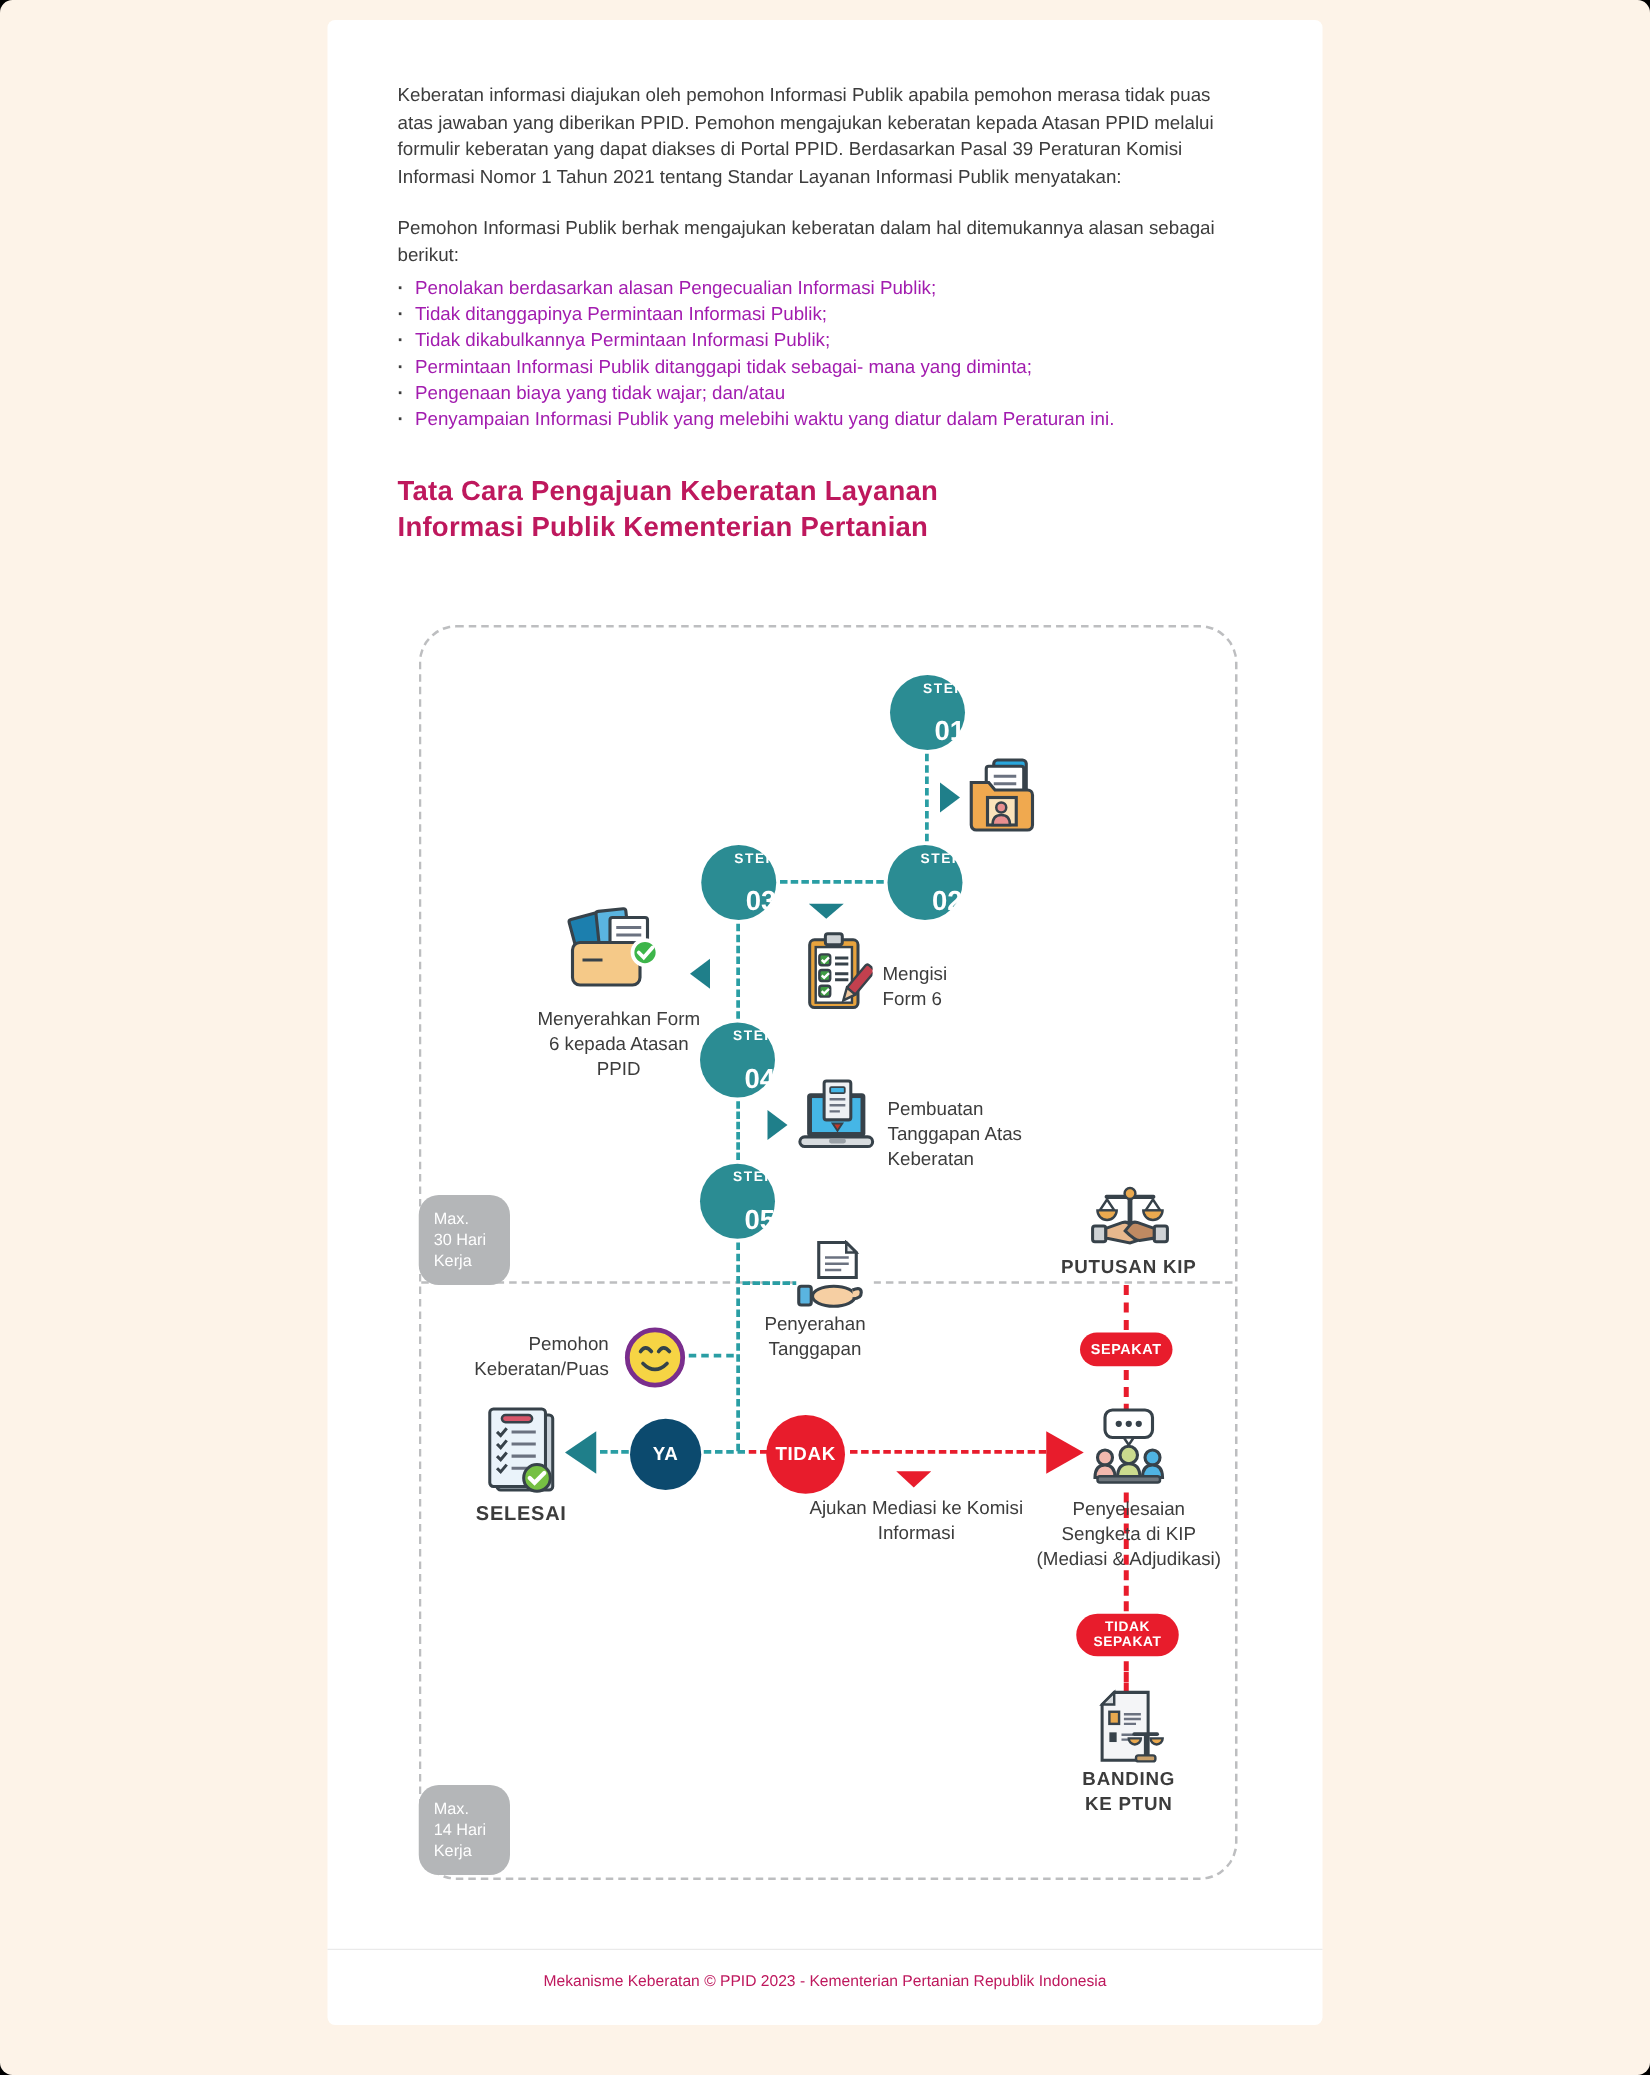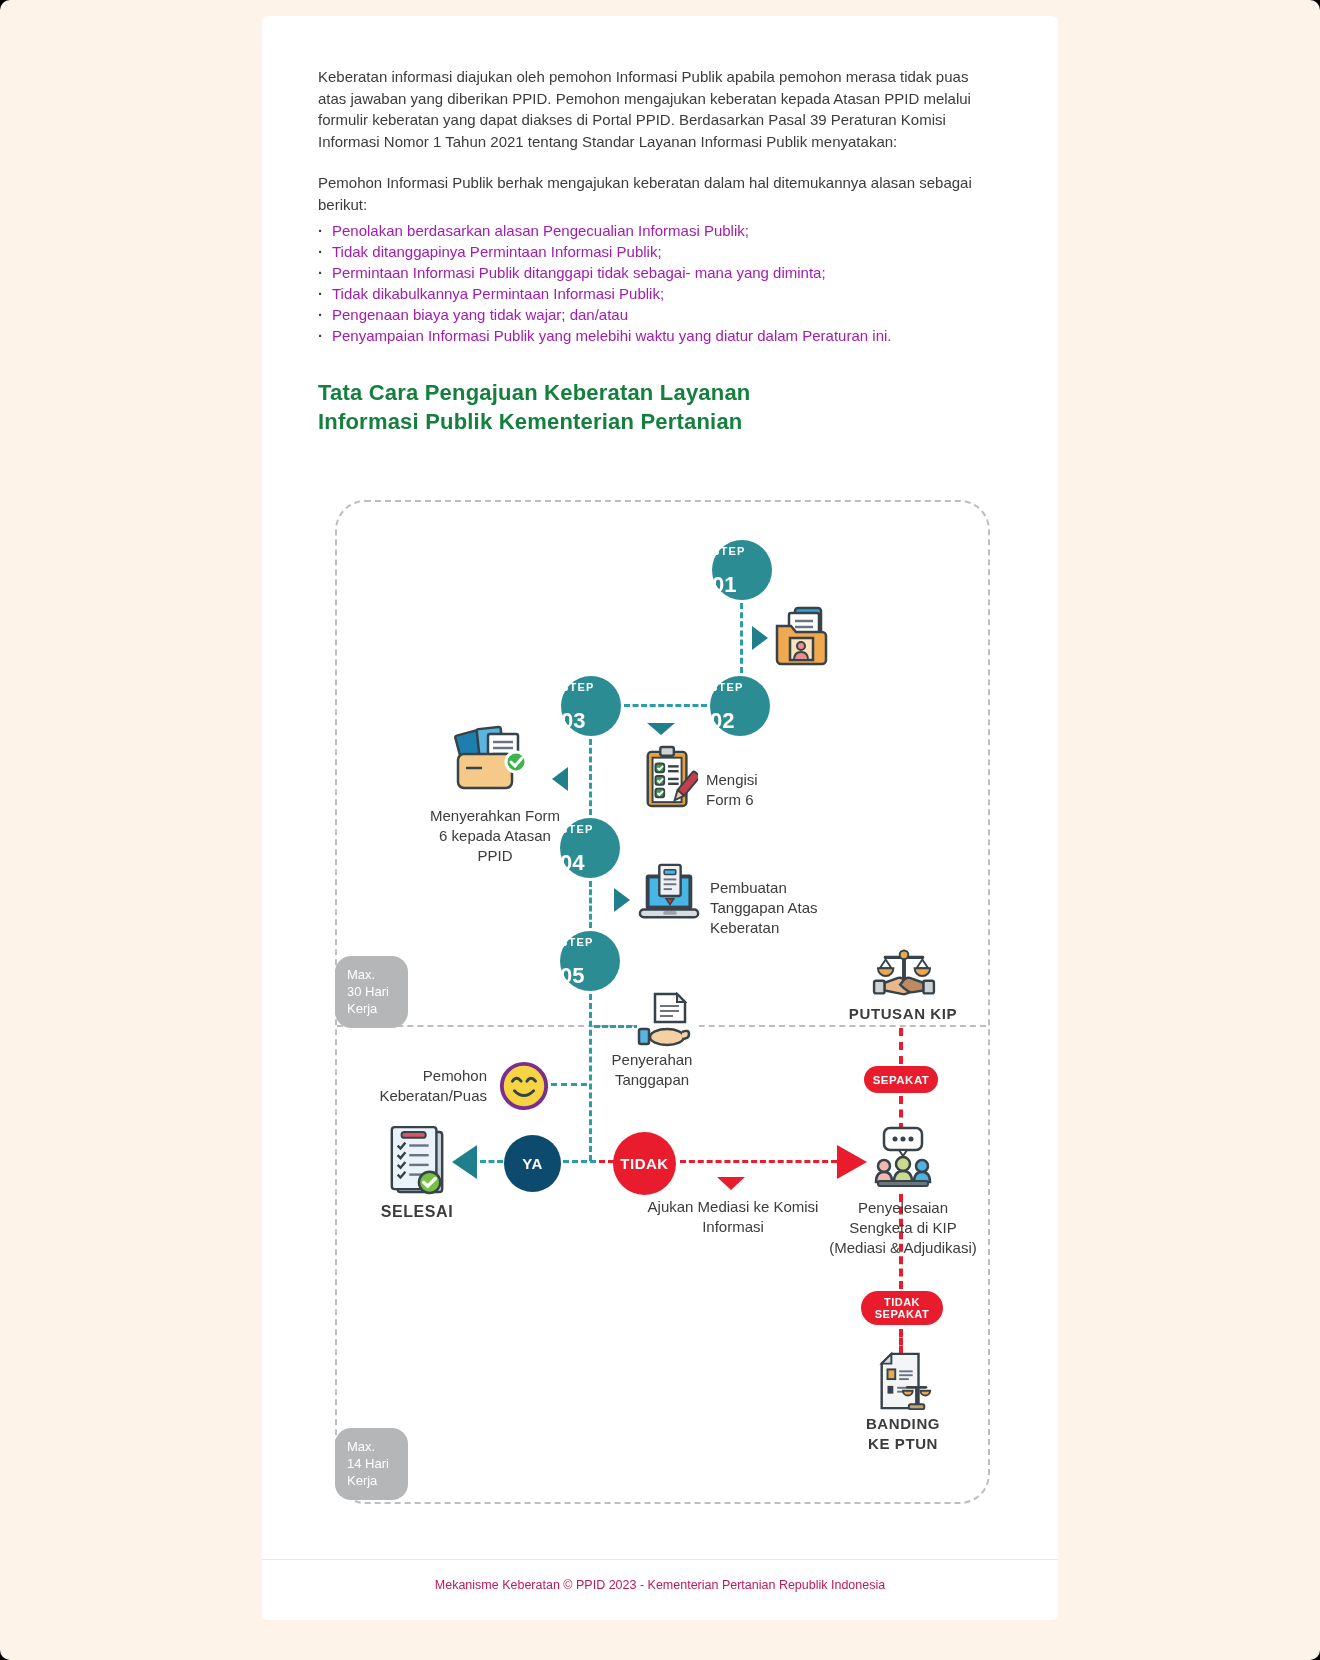--- a/index.html
+++ b/index.html
@@ -3,32 +3,32 @@
 <meta charset="utf-8">
 <style>
   html,body{margin:0;padding:0;background:#000;}
   .page{position:relative;width:1320px;height:1660px;background:#fdf3e8;border-radius:10px;overflow:hidden;
         font-family:"Liberation Sans",sans-serif;color:#3c3c3c;}
   .card{position:absolute;left:262px;top:16px;width:796px;height:1604px;background:#ffffff;border-radius:6px;}
   .txt{position:absolute;font-size:15px;line-height:21.5px;color:#3c3c3c;}
   .bullets{position:absolute;left:318px;top:220px;width:672px;margin:0;padding:0;list-style:none;}
   .bullets li{font-size:15px;line-height:21px;color:#a21caf;padding-left:14px;position:relative;}
   .bullets li::before{content:"·";position:absolute;left:0;top:0;font-weight:700;color:#3c3c3c;}
-  .heading{position:absolute;left:318px;top:378px;font-size:22px;font-weight:700;line-height:29px;color:#15803d;letter-spacing:.2px;}
+  .heading{position:absolute;left:318px;top:378px;font-size:22px;font-weight:700;line-height:29px;color:#be185d;letter-spacing:.2px;}
   .heading span{display:block;}
 
   
   .frame{position:absolute;left:335px;top:500px;width:651px;height:1000px;border:2px dashed #bdbec0;border-radius:30px;}
   .divider{position:absolute;left:337px;top:1025px;width:649px;height:0;border-top:2px dashed #bdbec0;}
   .badge{position:absolute;width:73px;height:72px;background:#b4b6b8;border-radius:16px;color:#fff;
          font-size:13px;line-height:17px;padding:10px 0 0 12px;box-sizing:border-box;}
   .badge span{display:block;}
 
   .step{position:absolute;width:60px;height:60px;border-radius:50%;background:#2b8c93;color:#fff;
-        display:flex;flex-direction:column;align-items:flex-start;justify-content:center;text-align:center;gap:17px;}
+        display:flex;flex-direction:column;align-items:flex-end;justify-content:center;text-align:center;gap:17px;}
   .step .w{font-size:11px;font-weight:700;letter-spacing:1.2px;line-height:12px;}
   .step .n{font-size:22px;font-weight:700;line-height:22px;}
 
   .dash-t-h{position:absolute;height:0;border-top:3px dashed #2a9ea4;}
   .dash-t-v{position:absolute;width:0;border-left:3px dashed #2a9ea4;}
   .dash-r-h{position:absolute;height:0;border-top:3px dashed #e81c2c;}
   .dash-r-v{position:absolute;width:0;border-left:4px dashed #e81c2c;}
 
   .tri{position:absolute;width:0;height:0;}
   .right-t{border-top:12px solid transparent;border-bottom:12px solid transparent;border-left:16px solid #1f7f8a;}
@@ -58,22 +58,22 @@
 <body>
 
 <div class="page">
   <div class="card"></div>
 
   <div class="txt" style="left:318px;top:66px;width:655px;">Keberatan informasi diajukan oleh pemohon Informasi Publik apabila pemohon merasa tidak puas atas jawaban yang diberikan PPID. Pemohon mengajukan keberatan kepada Atasan PPID melalui formulir keberatan yang dapat diakses di Portal PPID. Berdasarkan Pasal 39 Peraturan Komisi Informasi Nomor 1 Tahun 2021 tentang Standar Layanan Informasi Publik menyatakan:</div>
   <div class="txt" style="left:318px;top:172px;width:655px;">Pemohon Informasi Publik berhak mengajukan keberatan dalam hal ditemukannya alasan sebagai berikut:</div>
   <ul class="bullets">
     <li><span>Penolakan berdasarkan alasan Pengecualian Informasi Publik;</span></li>
     <li><span>Tidak ditanggapinya Permintaan Informasi Publik;</span></li>
+    <li><span>Tidak dikabulkannya Permintaan Informasi Publik;</span></li>
     <li><span>Permintaan Informasi Publik ditanggapi tidak sebagai- mana yang diminta;</span></li>
-    <li><span>Tidak dikabulkannya Permintaan Informasi Publik;</span></li>
     <li><span>Pengenaan biaya yang tidak wajar; dan/atau</span></li>
     <li><span>Penyampaian Informasi Publik yang melebihi waktu yang diatur dalam Peraturan ini.</span></li>
   </ul>
   <h2 class="heading" style="margin:0;">
     <span>Tata Cara Pengajuan Keberatan Layanan</span>
     <span>Informasi Publik Kementerian Pertanian</span>
   </h2>
 
   <div class="frame"></div>
   <div class="divider"></div>

